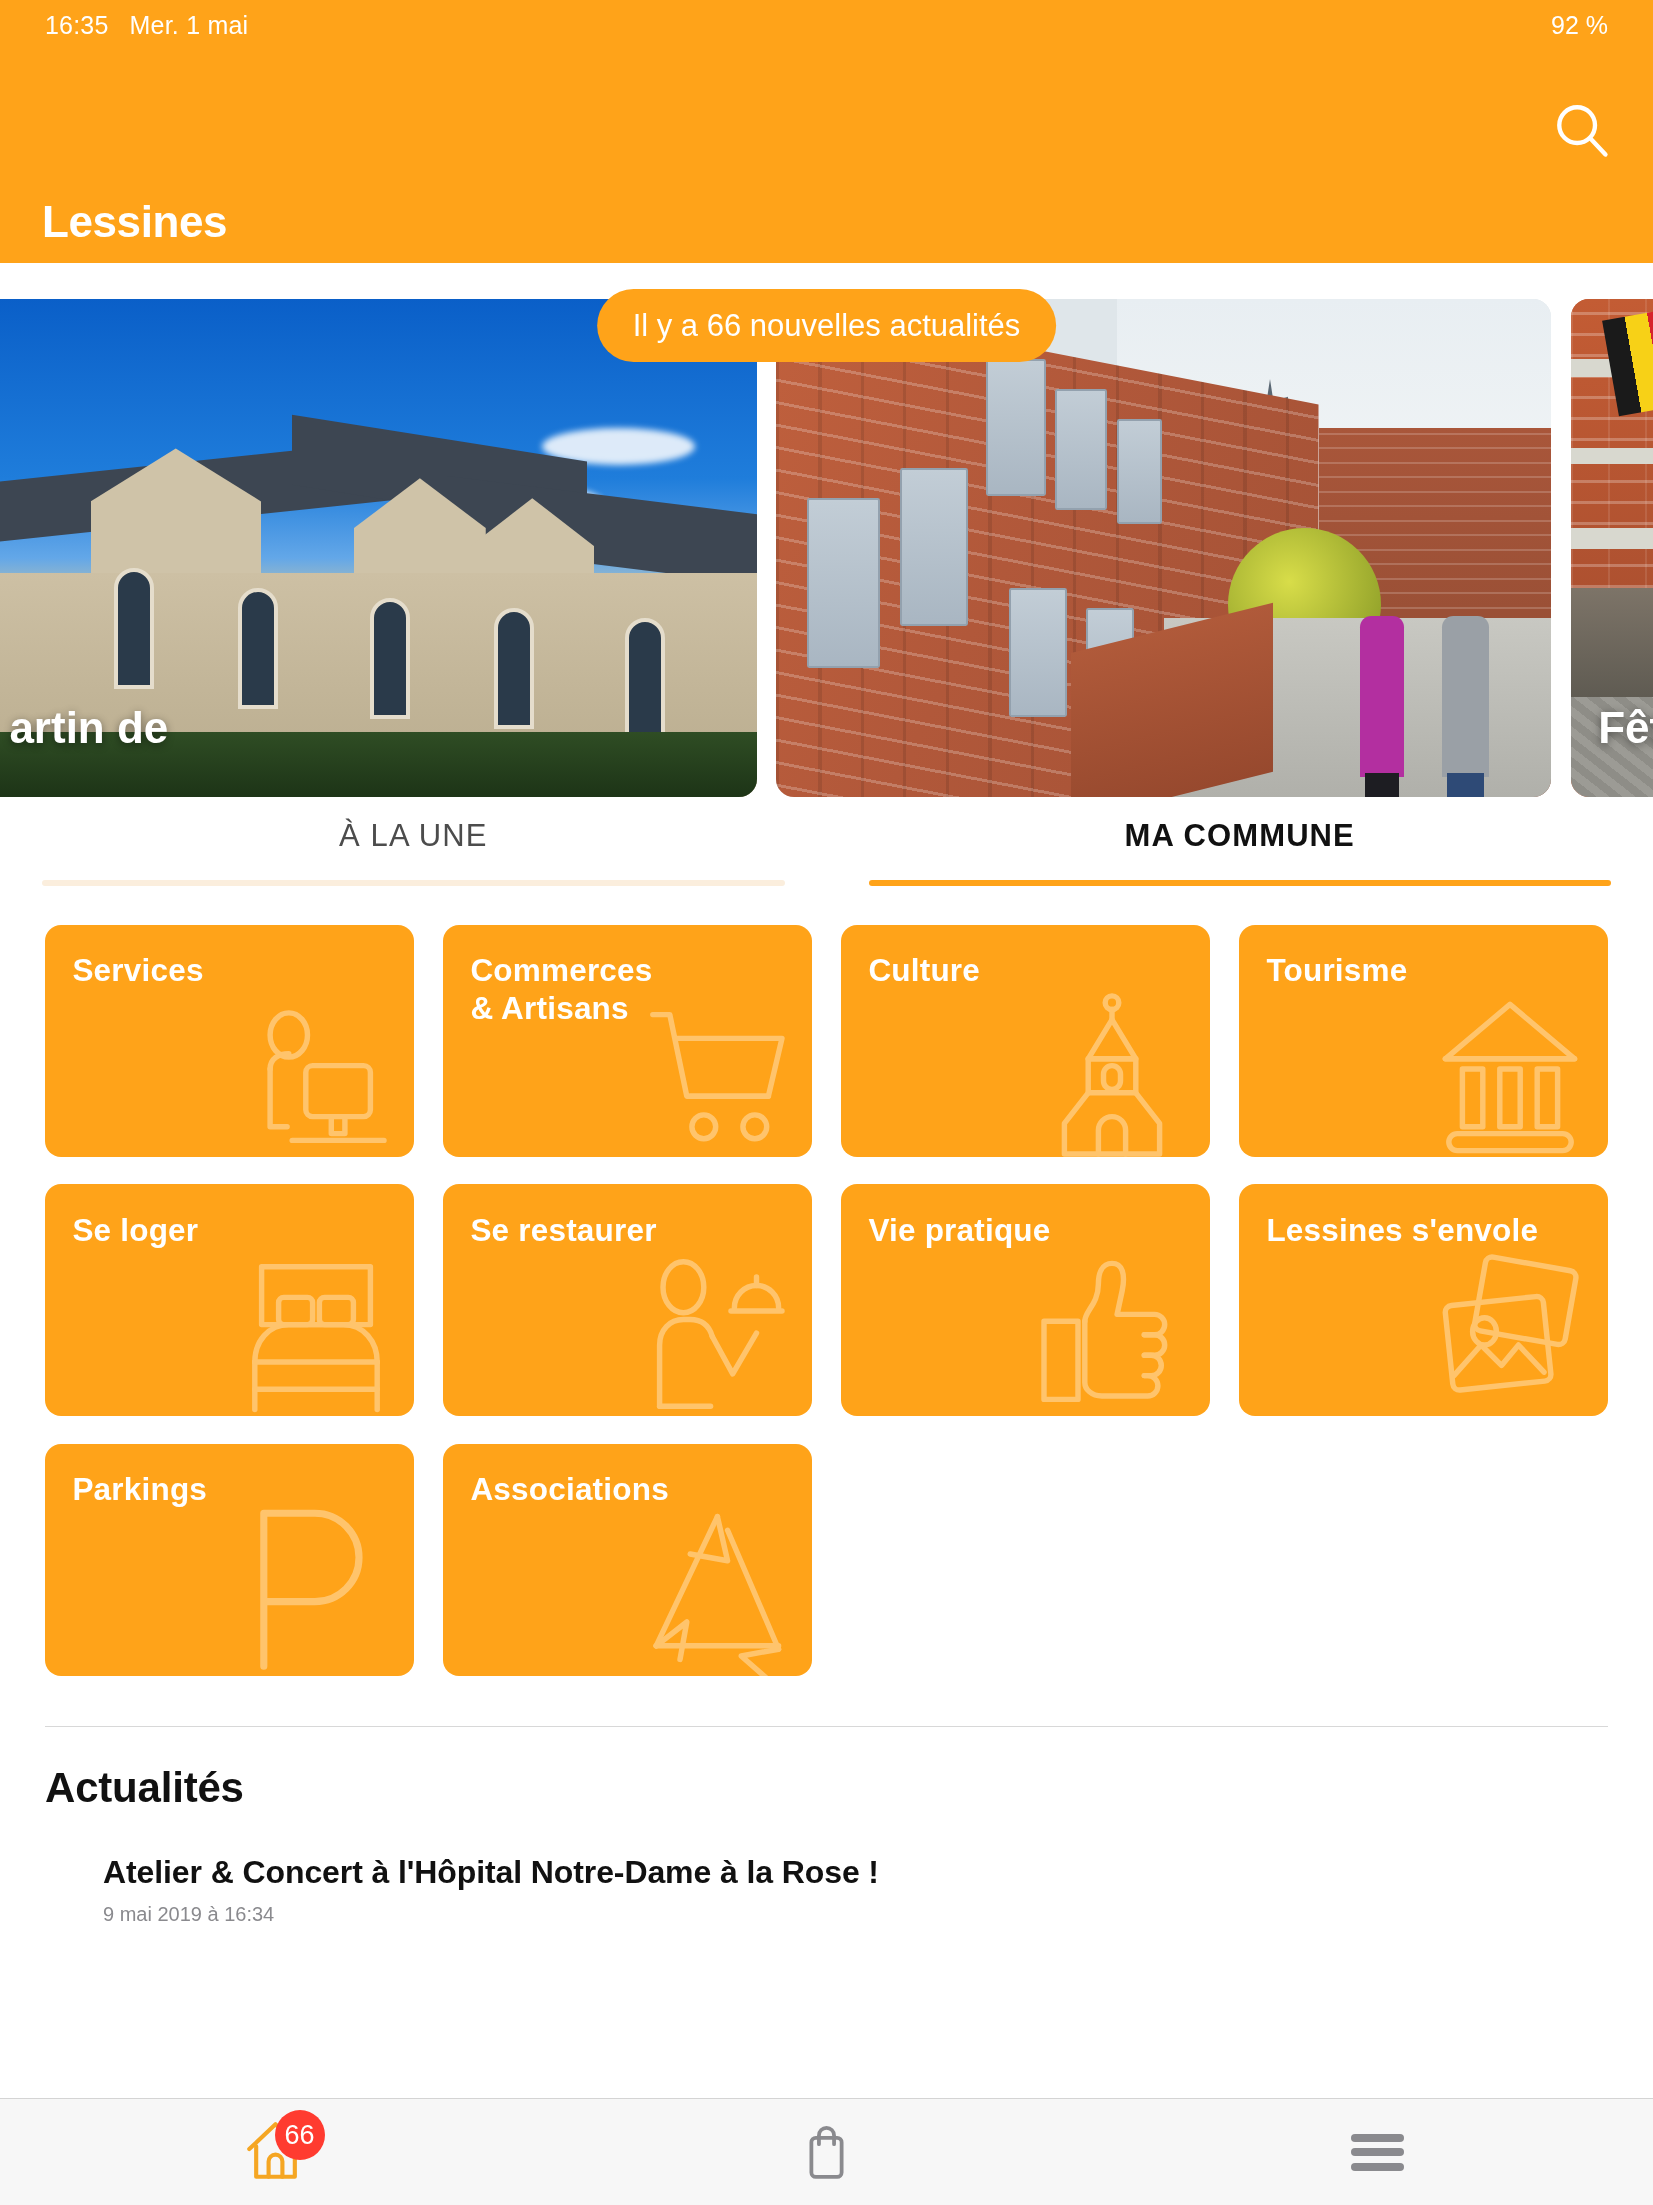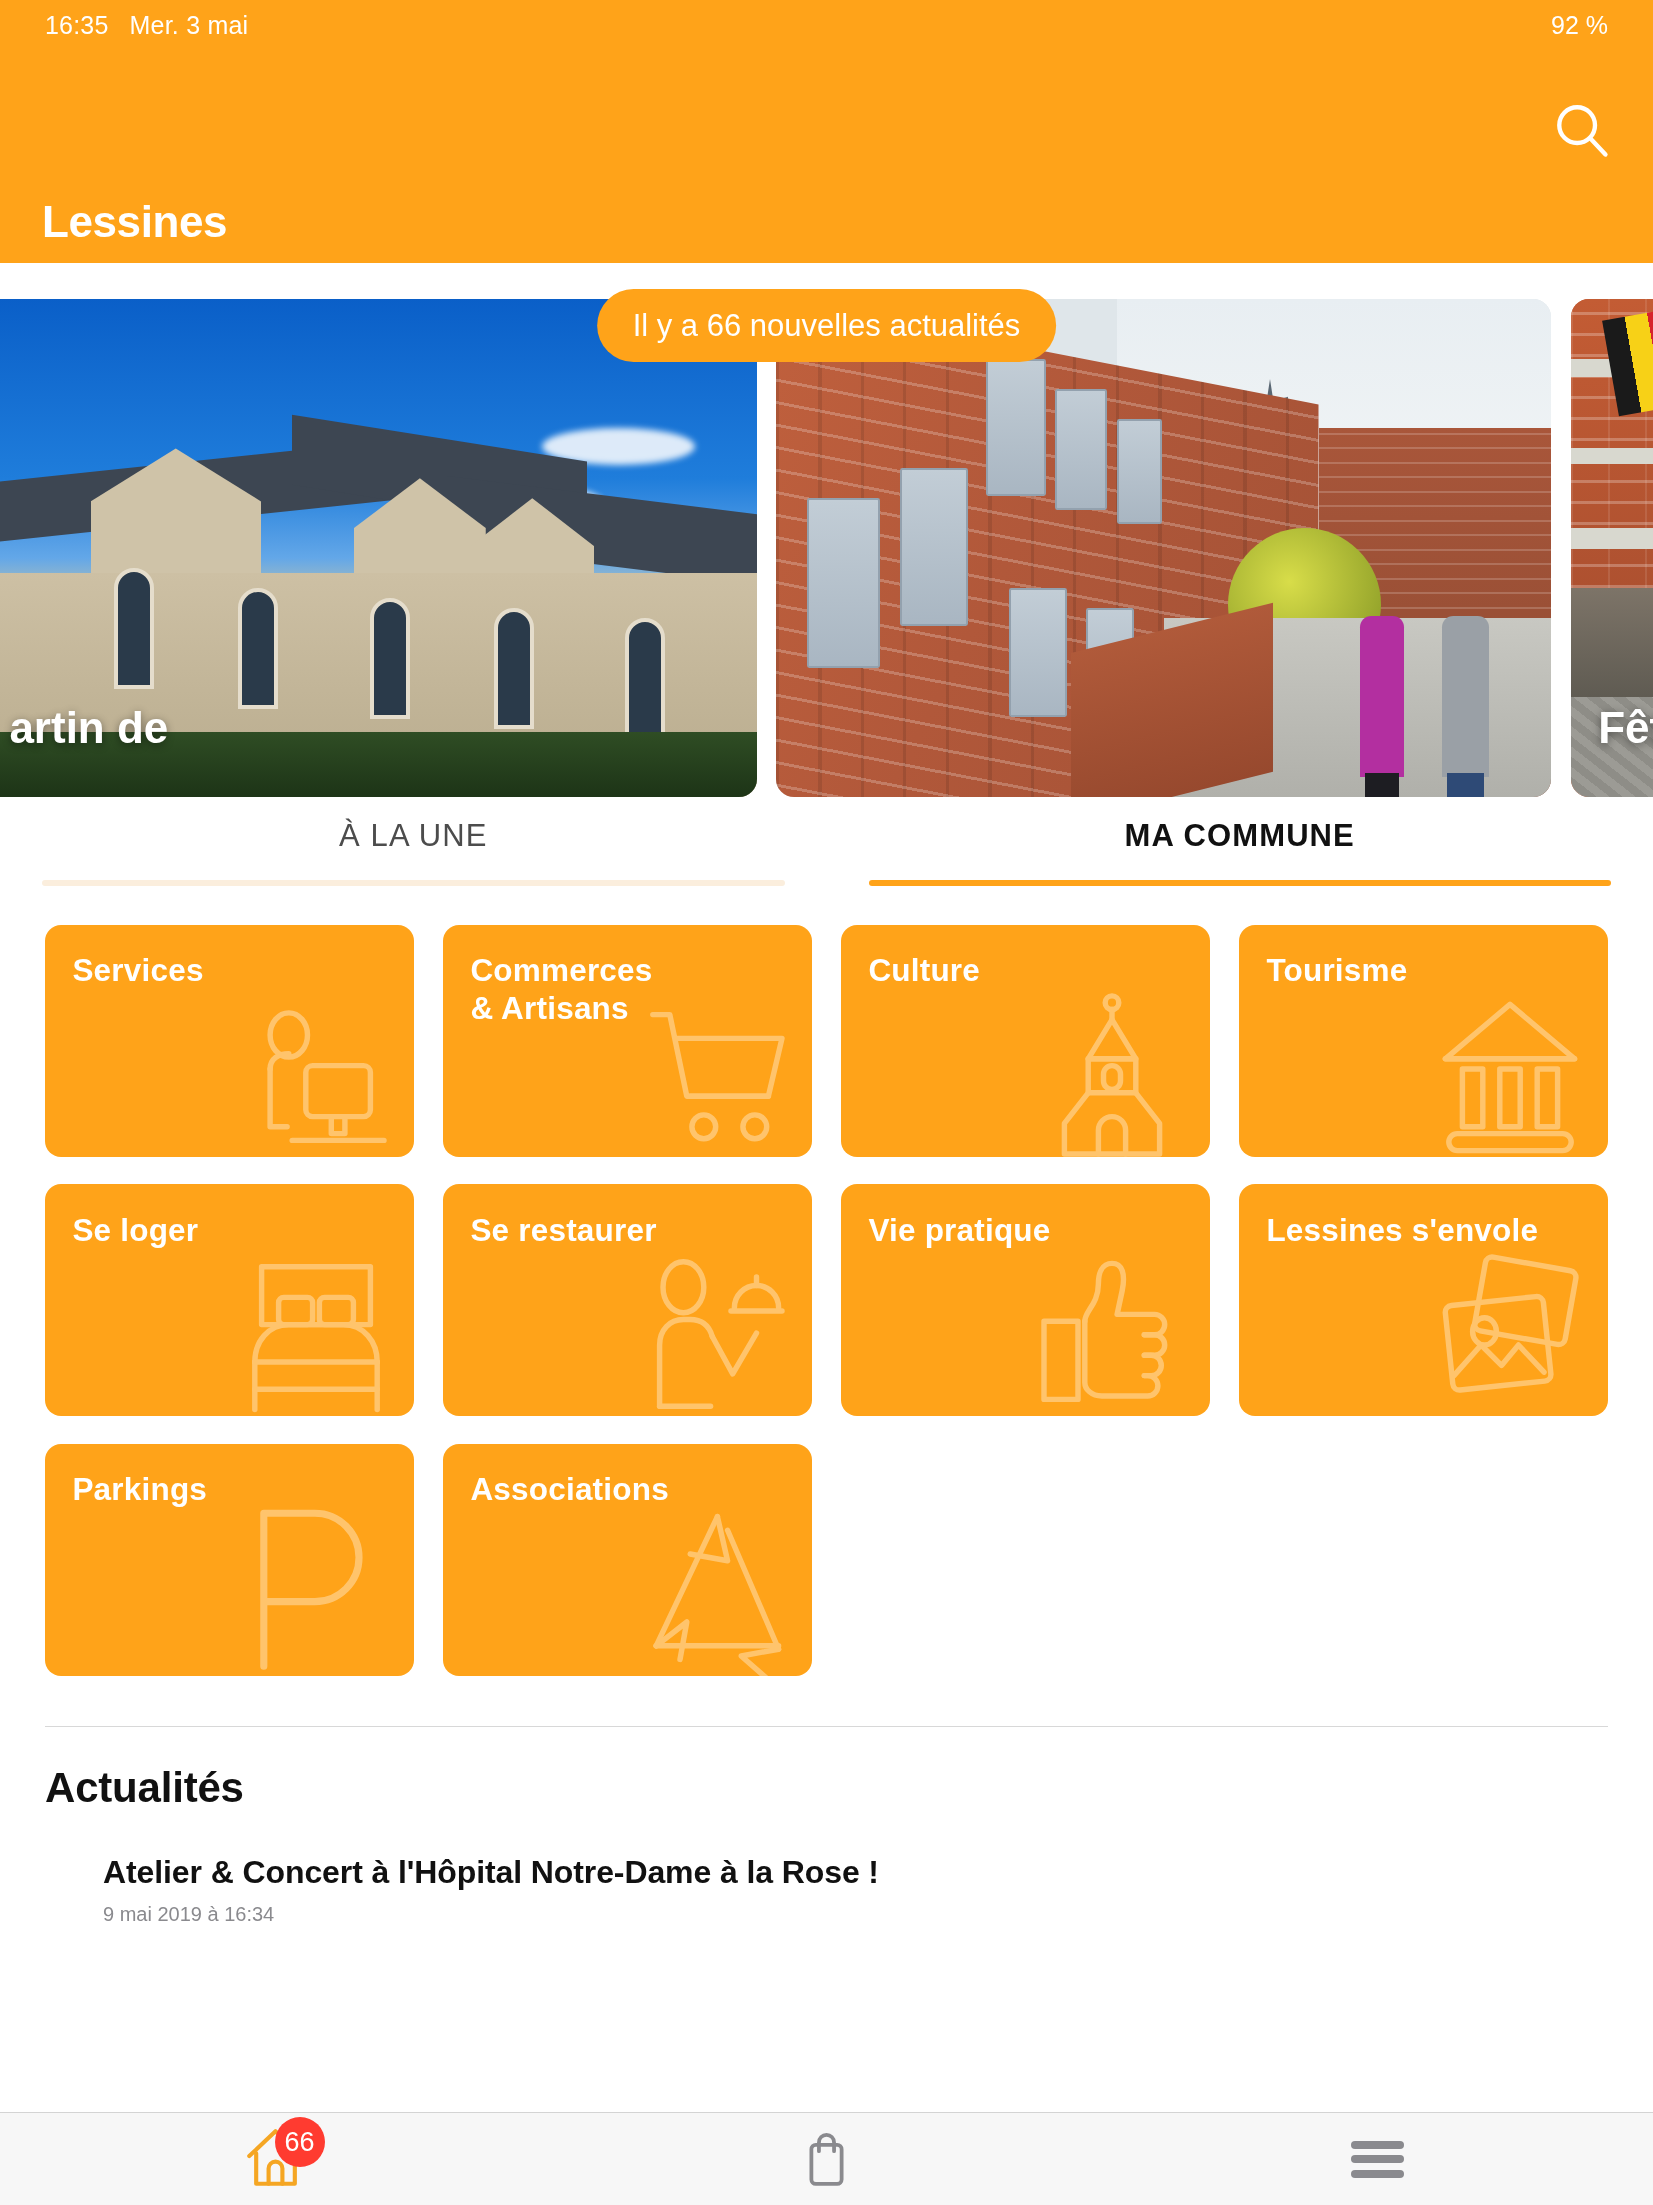--- a/index.html
+++ b/index.html
@@ -154,21 +154,21 @@
   
   .divider { margin:50px 45px 0 45px; height:1.6px; background:#d8d8d8; }
   .news { padding:37px 45px 0 45px; }
   .news h2 { font-size:42px; font-weight:bold; color:#111; letter-spacing:-0.2px; }
   .news-item { margin-top:42px; padding-left:58px; }
   .news-item .t { font-size:32px; font-weight:bold; color:#111; letter-spacing:-0.1px; }
   .news-item .d { font-size:20px; color:#8a8a8e; margin-top:11.3px; }
 
   
   .tabbar {
-    position:absolute; left:0; right:0; bottom:0; height:93px;
+    position:absolute; left:0; right:0; bottom:0; height:107px;
     background:#f7f7f7; border-top:1.6px solid #d4d4d4;
     display:flex; align-items:center;
   }
   .tb-item { flex:1; display:flex; align-items:center; justify-content:center; position:relative; cursor:pointer; }
   .tb-inner { position:relative; width:74px; height:74px; display:flex; align-items:center; justify-content:center; }
   .tb-badge {
     position:absolute; left:36px; top:-4.8px; min-width:50px; height:50px;
     background:#FF3B30; color:#fff; border-radius:25px; font-size:27px;
     display:flex; align-items:center; justify-content:center; padding:0 9.7px; font-weight:500;
   }
@@ -176,21 +176,21 @@
   .burger i { display:block; height:8px; background:#8a8a8e; border-radius:4px; }
 </style>
 </head>
 <body>
 
 <div class="screen">
 
   <div class="statusbar">
     <div class="sb-left">
       <span class="sb-time">16:35</span>
-      <span class="sb-date">Mer. 3 mai</span>
+      <span class="sb-date">Mer. 1 mai</span>
     </div>
     <div class="sb-spacer"></div>
     <div class="sb-right">
       <span class="wifi-ic">
         <svg viewBox="0 0 24 18" width="32" height="24">
           <path d="M12 15.4a1.9 1.9 0 1 0 0 3.8 1.9 1.9 0 0 0 0-3.8z" fill="#fff"></path>
           <path d="M5.6 9.6a9.3 9.3 0 0 1 12.8 0" stroke="#fff" stroke-width="2.4" fill="none" stroke-linecap="round"></path>
           <path d="M2.2 5.9a14.3 14.3 0 0 1 19.6 0" stroke="#fff" stroke-width="2.4" fill="none" stroke-linecap="round"></path>
           <path d="M8.6 13a5 5 0 0 1 6.8 0" stroke="#fff" stroke-width="2.4" fill="none" stroke-linecap="round"></path>
         </svg>

